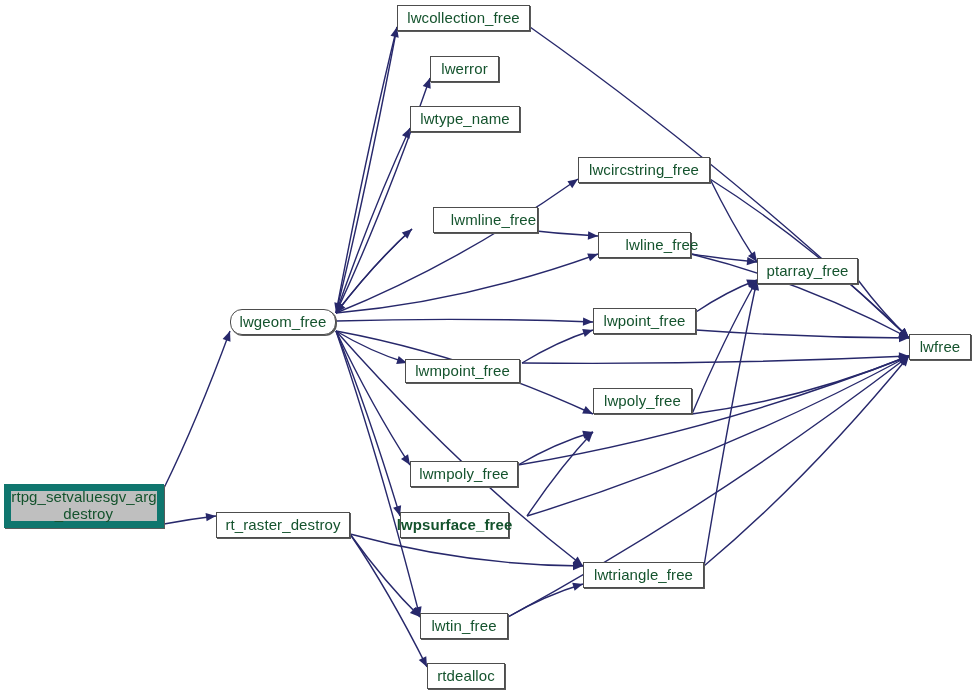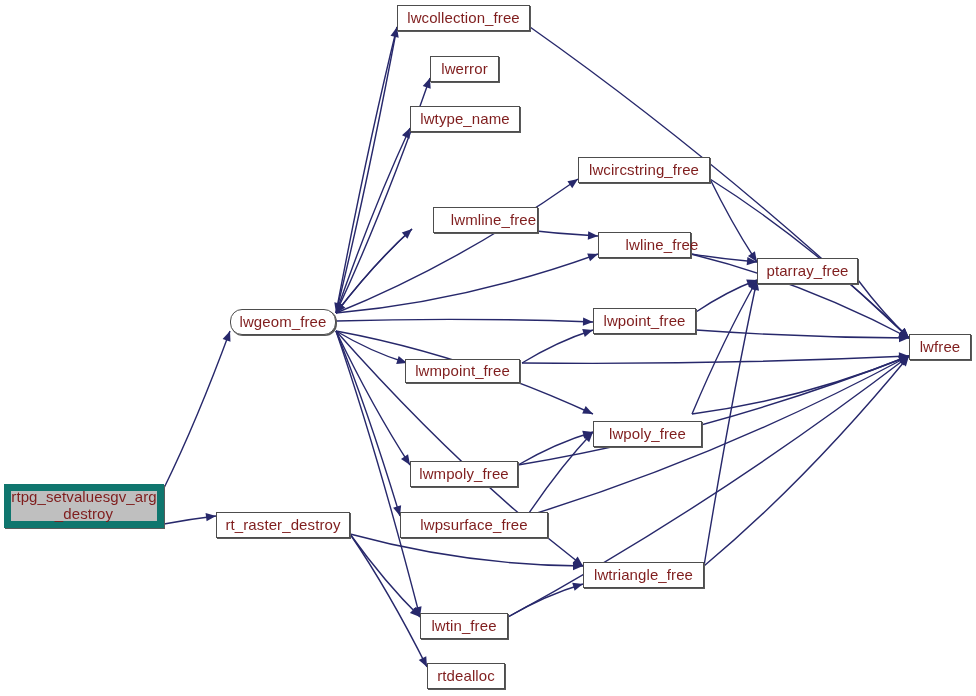--- a/index.html
+++ b/index.html
@@ -36,21 +36,21 @@
   .node {
     position: absolute;
     box-sizing: border-box;
     display: flex;
     align-items: center;
     justify-content: center;
     background: #ffffff;
     border: 1px solid #4d4d4d;
     box-shadow: 1px 1px 0 0 #5a5a5a;
     font-size: 15px;
-    color: #7f1d1d;
+    color: #14532d;
     line-height: 1.12;
     text-align: center;
     white-space: pre-line;
     letter-spacing: 0.1px;
   }
   .node.highlight {
     background: #bfbfbf;
     border: 7px solid #0f766e;
   }
 </style>
@@ -150,20 +150,20 @@
       <div class="node" style="left: 397px; top: 5px; width: 133px; height: 26px;">lwcollection_free</div>
       <div class="node" style="left: 430px; top: 56px; width: 69px; height: 26px;">lwerror</div>
       <div class="node" style="left: 410px; top: 106px; width: 110px; height: 26px;">lwtype_name</div>
       <div class="node" style="left: 578px; top: 157px; width: 132px; height: 26px;">lwcircstring_free</div>
       <div class="node" style="left: 433px; top: 207px; width: 105px; height: 26px; padding-left: 16px;">lwmline_free</div>
       <div class="node" style="left: 598px; top: 232px; width: 93px; height: 26px; padding-left: 35px;">lwline_free</div>
       <div class="node" style="left: 757px; top: 258px; width: 101px; height: 26px;">ptarray_free</div>
       <div class="node" style="left: 593px; top: 308px; width: 103px; height: 26px;">lwpoint_free</div>
       <div class="node" style="left: 909px; top: 334px; width: 62px; height: 26px;">lwfree</div>
       <div class="node" style="left: 405px; top: 359px; width: 115px; height: 24px; text-align: center;">lwmpoint_free</div>
-      <div class="node" style="left: 593px; top: 421px; width: 109px; height: 26px;">lwpoly_free</div>
+      <div class="node" style="left: 593px; top: 388px; width: 99px; height: 26px;">lwpoly_free</div>
       <div class="node" style="left: 410px; top: 461px; width: 108px; height: 26px;">lwmpoly_free</div>
-      <div class="node" style="left: 400px; top: 512px; width: 148px; height: 26px;">lwpsurface_free</div>
+      <div class="node" style="left: 400px; top: 512px; width: 109px; height: 26px; font-weight: bold;">lwpsurface_free</div>
       <div class="node" style="left: 583px; top: 562px; width: 121px; height: 26px;">lwtriangle_free</div>
       <div class="node" style="left: 420px; top: 613px; width: 88px; height: 26px;">lwtin_free</div>
       <div class="node" style="left: 427px; top: 663px; width: 78px; height: 26px;">rtdealloc</div>
     </div>
 </div>
 
 </body></html>

